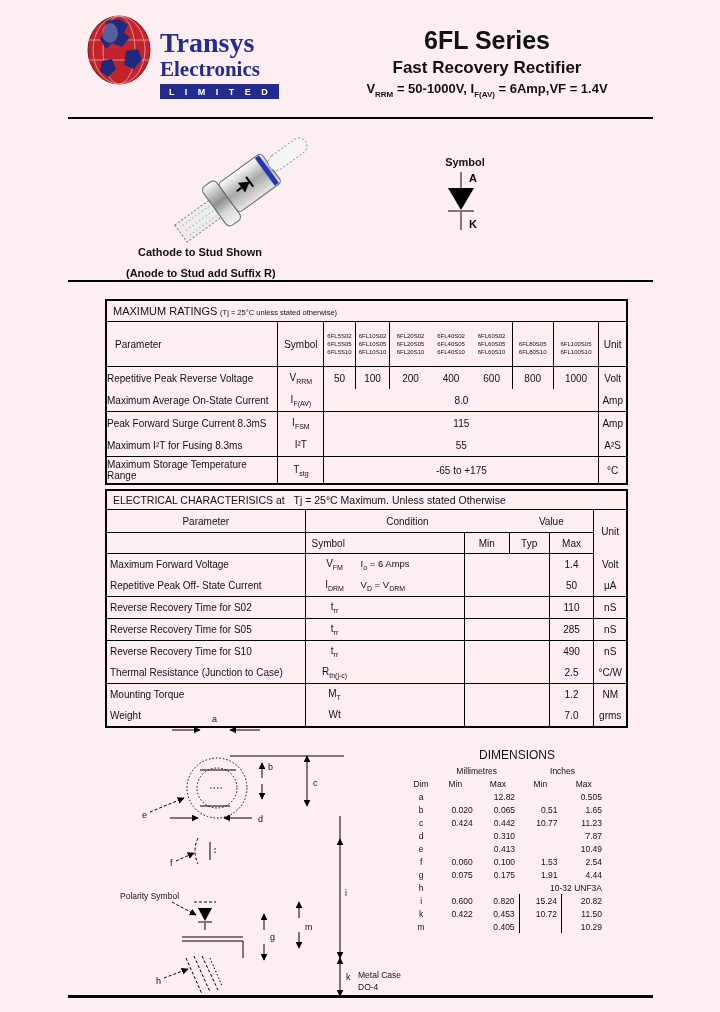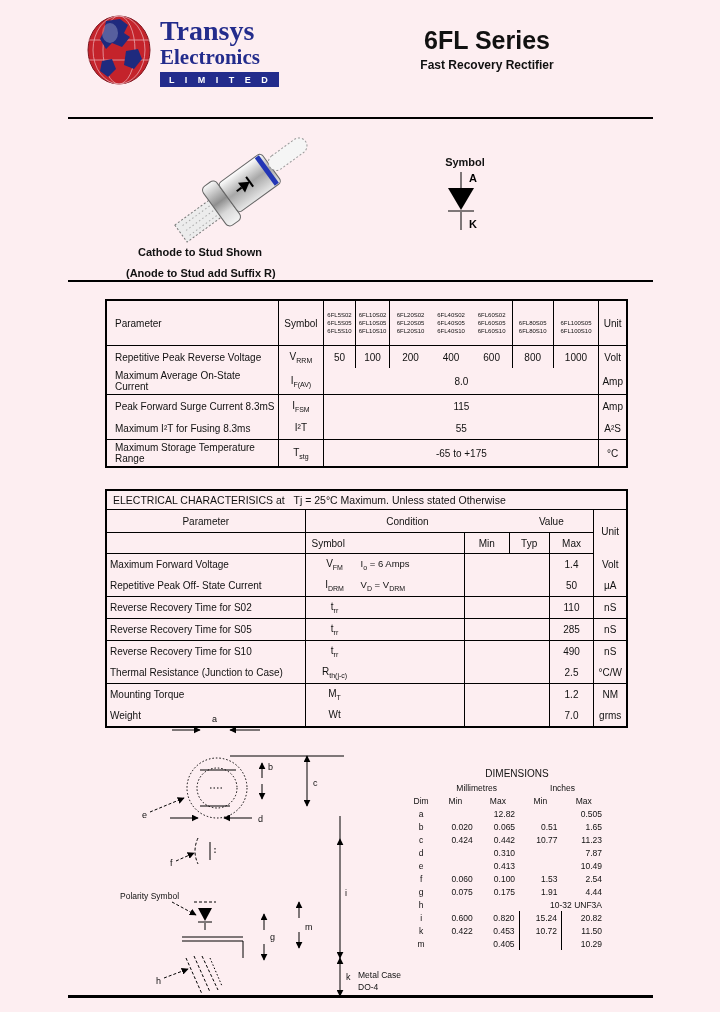--- a/index.html
+++ b/index.html
@@ -2,29 +2,29 @@
 <html><head>
 <meta charset="utf-8">
 <style>
   html,body{margin:0;padding:0;}
   .page{position:relative;width:720px;height:1012px;background:#fdeef1;
         font-family:"Liberation Sans",sans-serif;color:#111;overflow:hidden;}
   .rule{position:absolute;left:68px;width:585px;background:#000;}
 
   
   .globe{position:absolute;left:86px;top:13px;}
-  .brand{position:absolute;left:160px;top:16px;font-family:"Liberation Serif",serif;color:#232c8c;}
+  .brand{position:absolute;left:160px;top:28px;font-family:"Liberation Serif",serif;color:#232c8c;}
   .brand-name{font-size:28px;font-weight:bold;line-height:30px;}
   .brand-name2{font-size:21px;font-weight:bold;line-height:22px;}
   .brand-banner{display:inline-block;margin-top:4px;background:#232c8c;color:#fff;
         font-family:"Liberation Sans",sans-serif;font-size:9px;font-weight:bold;
         letter-spacing:4px;padding:3px 7px 2px 9px;}
   .title-block{position:absolute;left:322px;top:26px;width:330px;text-align:center;}
   .series-title{font-size:25px;font-weight:bold;}
-  .series-sub{font-size:12px;font-weight:bold;margin-top:3px;}
+  .series-sub{font-size:17px;font-weight:bold;margin-top:3px;}
   .series-specs{font-size:13px;font-weight:bold;margin-top:3px;}
   .series-specs sub{font-size:8px;}
 
   
   .pkg{position:absolute;left:145px;top:124px;}
   .pkg-cap{position:absolute;left:138px;top:246px;width:260px;font-size:11px;font-weight:bold;}
   .pkg-cap .l2{margin-top:9px;margin-left:-12px;}
   .sym-block{position:absolute;left:425px;top:156px;width:80px;text-align:center;}
   .sym-title{font-size:11px;font-weight:bold;margin-bottom:2px;}
 
@@ -35,21 +35,21 @@
 
   
   .mr{position:absolute;left:105px;top:299px;width:523px;border:2px solid #000;font-size:10px;}
   .mr td{padding:2px 3px;}
   .mr .t-title td{border-bottom:1px solid #000;padding:4px 6px;}
   .mr-title{font-size:11px;}
   .mr-note{font-size:7.5px;}
   .mr .t-head td{border-bottom:1px solid #000;height:40px;text-align:center;}
   .pn{font-size:6px;line-height:8px;text-align:center;vertical-align:middle;}
   .pline{height:8px;}
-  .mr .param{text-align:left;padding-left:8px;height:18px;}
+  .mr .param{text-align:left;padding-left:0;height:18px;}
   .mr .sym{text-align:center;}
   .mr .val{text-align:center;}
   .mr sub{font-size:7px;}
   .mr tr.gb td{border-bottom:1px solid #000;}
 
   
   .ec{position:absolute;left:105px;top:489px;width:523px;border:2px solid #000;font-size:10px;}
   .ec td{padding:2px 3px;}
   .ec .t-title td{border-bottom:1px solid #000;padding:3px 6px;font-size:10.5px;}
   .ec .h1 td{height:18px;text-align:center;}
@@ -59,21 +59,21 @@
   .ec .param{text-align:left;height:17px;}
   .ec .sc .sym{display:inline-block;width:52px;text-align:center;}
   .ec .sc .cond{font-size:9.5px;}
   .ec .maxv{text-align:center;}
   .ec .unit{text-align:center;}
   .ec sub{font-size:7px;}
   .ec tr.gb td{border-bottom:1px solid #000;}
 
   
   .dims{position:absolute;left:408px;top:748px;font-size:8.5px;}
-  .dims .dtitle{text-align:center;font-size:10px;margin-bottom:2px;margin-left:20px;margin-top:20px;}
+  .dims .dtitle{text-align:center;font-size:12px;margin-bottom:2px;margin-left:20px;}
   .dims table{width:198px;}
   .dims td{height:13px;text-align:right;padding-right:4px;}
   .dims .uh{text-align:center;padding-right:0;}
   .dims .ch{text-align:center;padding-right:0;}
   .dims .dimcol{text-align:center;padding-right:0;}
   .dims .vsep{border-left:1px solid #000;}
   .dims .hspan{text-align:right;}
 
   
   .drawing{position:absolute;left:112px;top:706px;}
@@ -100,20 +100,21 @@
     <ellipse cx="24" cy="20" rx="8" ry="10" fill="#ffffff" opacity="0.25"></ellipse>
   </svg>
   <div class="brand">
     <div class="brand-name">Transys</div>
     <div class="brand-name2">Electronics</div>
     <div class="brand-banner">L I M I T E D</div>
   </div>
   <div class="title-block">
     <div class="series-title">6FL Series</div>
     <div class="series-sub">Fast Recovery Rectifier</div>
+    <div class="series-specs"><span>V</span><sub>RRM</sub><span> = 50-1000V, </span><span>I</span><sub>F(AV)</sub><span> = 6Amp,VF = 1.4V</span></div>
   </div>
   <div class="rule" style="top:117px;height:2px;"></div>
 
   <svg class="pkg" width="215" height="120" viewBox="0 0 215 120">
     <defs>
       <linearGradient id="gmet" x1="0" y1="0" x2="0" y2="1">
         <stop offset="0" stop-color="#fbfbfb"></stop>
           <stop offset="0.45" stop-color="#8f8f8f"></stop>
         <stop offset="0.7" stop-color="#d9d9d9"></stop>
           <stop offset="1" stop-color="#f4f4f4"></stop>
@@ -164,20 +165,23 @@
         <col style="width:29px">
         <col style="width:33px">
         <col style="width:41px">
         <col style="width:41px">
         <col style="width:41px">
         <col style="width:41px">
         <col style="width:46px">
         <col style="width:28px">
       </colgroup>
     <tbody>
+        <tr class="t-title">
+          <td colspan="10"><span class="mr-title">MAXIMUM RATINGS</span> <span class="mr-note">(Tj = 25°C unless stated otherwise)</span></td>
+        </tr>
     <tr class="t-head">
       <td style="text-align:left;padding-left:8px;">Parameter</td>
       <td class="bl">Symbol</td>
       <td class="bl pn">
             <div class="pline">6FL5S02</div>
             <div class="pline">6FL5S05</div>
             <div class="pline">6FL5S10</div>
           </td>
       <td class="bl pn">
             <div class="pline">6FL10S02</div>

